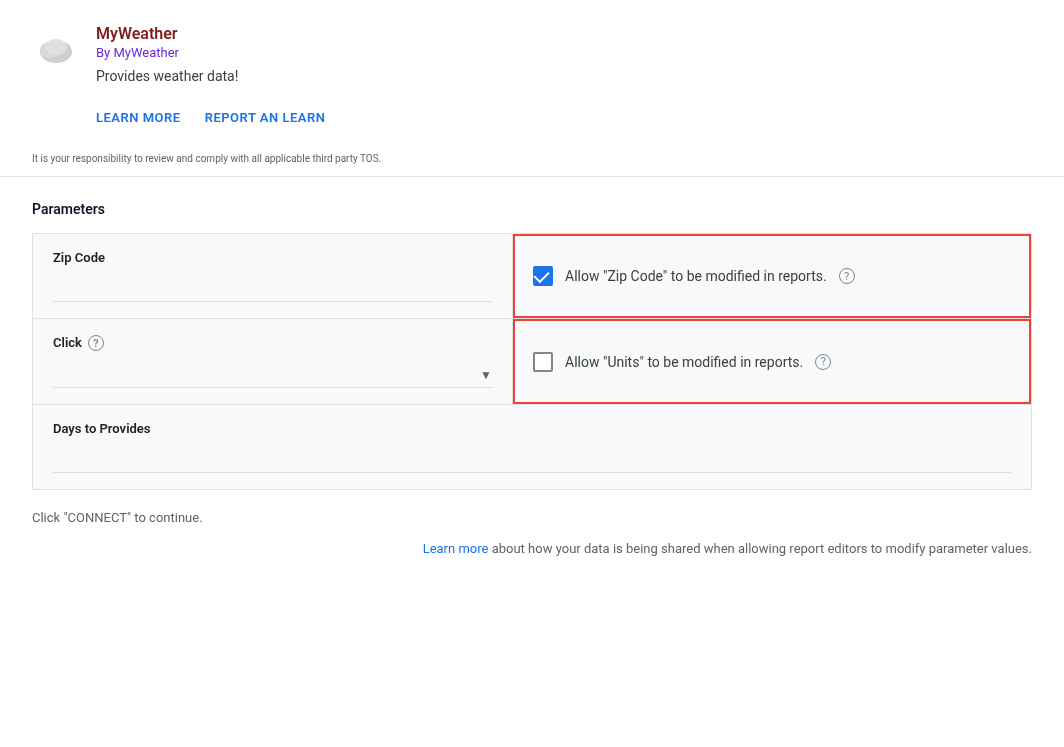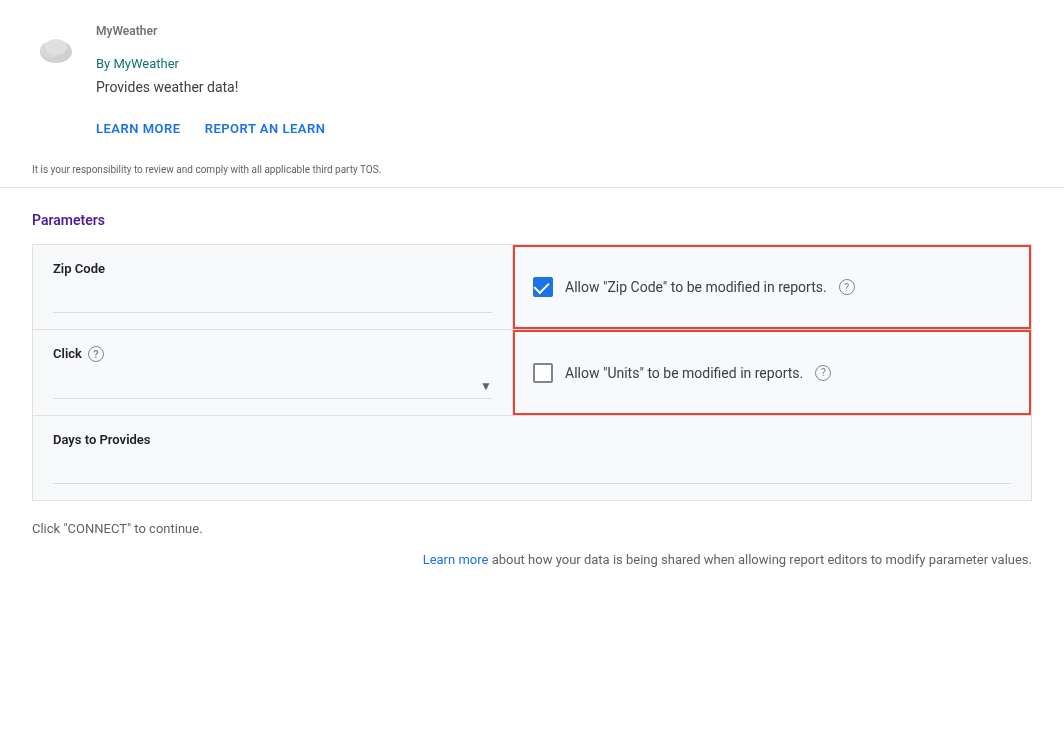--- a/index.html
+++ b/index.html
@@ -24,29 +24,29 @@
       margin-right: 16px;
       flex-shrink: 0;
     }
 
     .app-info {
       display: flex;
       flex-direction: column;
     }
 
     .app-name {
-      font-size: 12px;
+      font-size: 16px;
       font-weight: 600;
-      color: #737373;
-      margin-bottom: 18px;
+      color: #7f1d1d;
+      margin-bottom: 2px;
     }
 
     .app-by {
       font-size: 13px;
-      color: #0f766e;
+      color: #6d28d9;
       margin-bottom: 8px;
     }
 
     .app-description {
       font-size: 14px;
       color: #3c4043;
       margin-bottom: 26px;
     }
 
     .app-links {
@@ -75,21 +75,21 @@
       margin: 0 0 24px 0;
     }
 
     .parameters-section {
       padding: 0 32px;
     }
 
     .parameters-title {
       font-size: 14px;
       font-weight: 600;
-      color: #4c1d95;
+      color: #0f172a;
       margin-bottom: 16px;
     }
 
     .param-row {
       display: flex;
       align-items: stretch;
       background: #f8f9fa;
       border: 1px solid #e0e0e0;
       margin-bottom: 0;
     }

